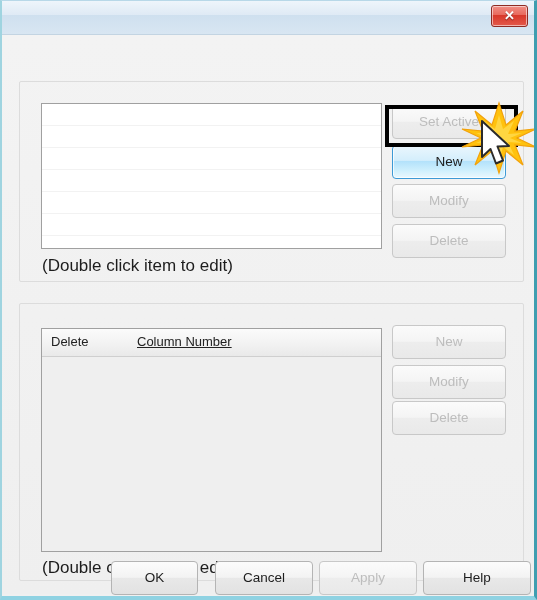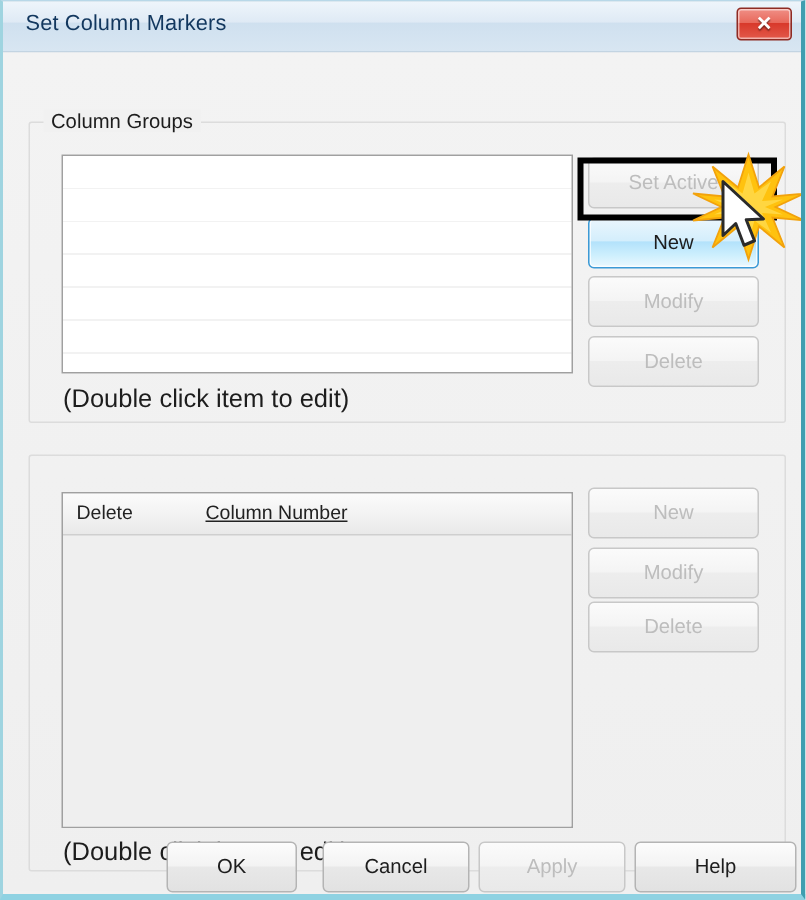--- a/index.html
+++ b/index.html
@@ -223,30 +223,28 @@
     height: 52px;
     pointer-events: none;
   }
 </style>
 </head>
 <body>
 
 <div id="dialog">
 
   <div id="titlebar">
-    <div id="title-text">Set Column Markers</div>
     <div id="close-button">
       <span class="x-glyph">✕</span>
     </div>
   </div>
 
   <div id="client">
 
     <div class="groupbox" id="grp-column-groups">
-      <span class="groupbox-title">Column Groups</span>
 
       <div class="listbox" id="list-column-groups"></div>
 
       <span class="hint-label" id="hint-groups">(Double click item to edit)</span>
     </div>
 
     <div class="btn" id="btn-set-active">Set Active</div>
     <div class="btn hover" id="btn-new-group">New</div>
     <div class="btn" id="btn-modify-grp">Modify</div>
     <div class="btn" id="btn-delete-grp">Delete</div>

